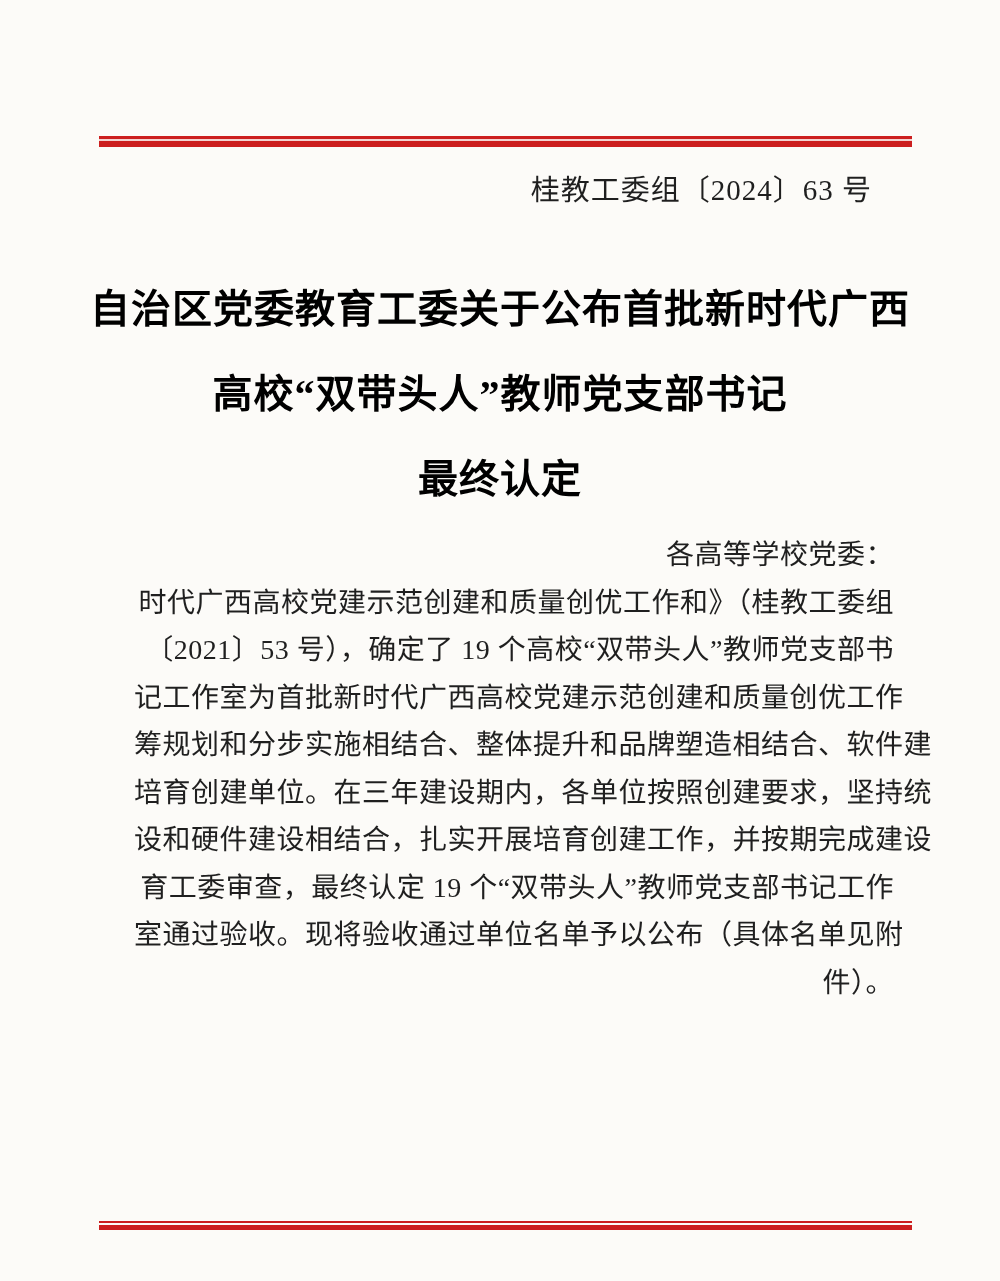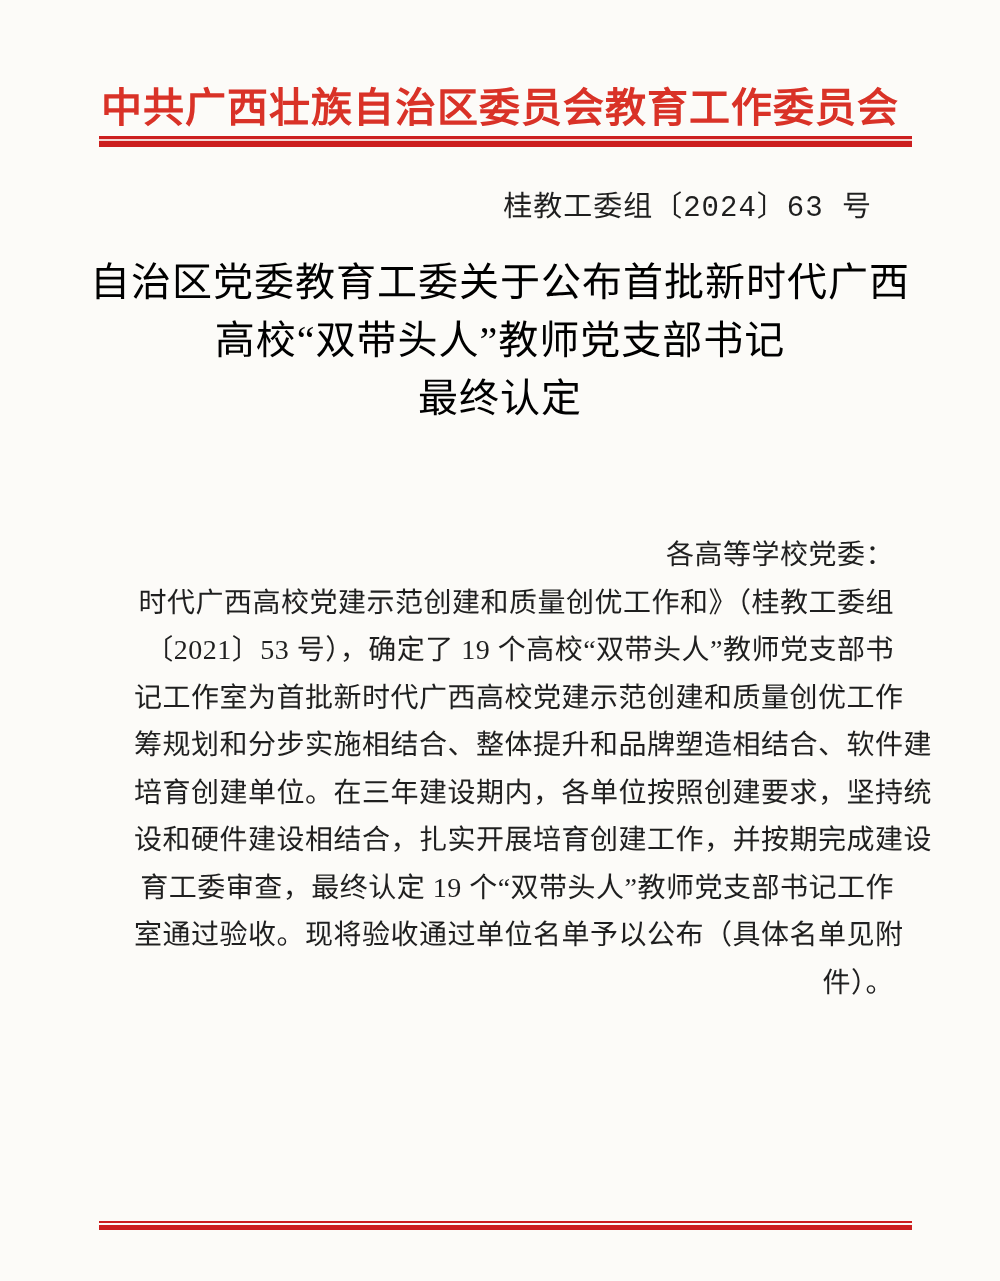--- a/index.html
+++ b/index.html
@@ -44,43 +44,43 @@
   .rule .gap{height:2px;background:var(--rule-gap);}
   .rule .thick{height:6px;background:var(--rule-red);}
   .rule-top{top:136px;}
   .rule-bottom{top:1221px;}
   .rule-bottom .thin{height:2px;}
   .rule-bottom .gap{height:2px;background:var(--page-bg);}
   .rule-bottom .thick{height:5px;}
   
   .doc-number{
     position:absolute;
-    top:182px;
+    top:166px;
     right:128px;
     font-size:29px;
     color:var(--body-ink);
     letter-spacing:1px;
     white-space:nowrap;
-    font-family:Liberation Mono, monospace;
   }
   
   .title-block{
     position:absolute;
     top:254px;
     left:0;
     width:100%;
     text-align:center;
     color:var(--title-ink);
   }
   .title-line{
     font-size:40px;
-    font-weight:normal;
+    font-weight:bold;
     line-height:58px;
     letter-spacing:1px;
     white-space:nowrap;
+    margin-top:27px;
   }
   
   .body-block{
     position:absolute;
     top:531px;
     left:134px;
     width:760px;
     color:var(--body-ink);
   }
   .salutation,
@@ -91,21 +91,20 @@
     white-space:nowrap;
     text-align:right;
   }
   .body-line.indent{padding-left:56px;}
 </style>
 </head>
 <body>
 
 <div class="page">
 
-  <div class="org-header">中共广西壮族自治区委员会教育工作委员会</div>
 
   <div class="rule rule-top">
     <div class="thin"></div>
     <div class="gap"></div>
     <div class="thick"></div>
   </div>
 
   <div class="doc-number">桂教工委组〔2024〕63 号</div>
 
   <div class="title-block">

